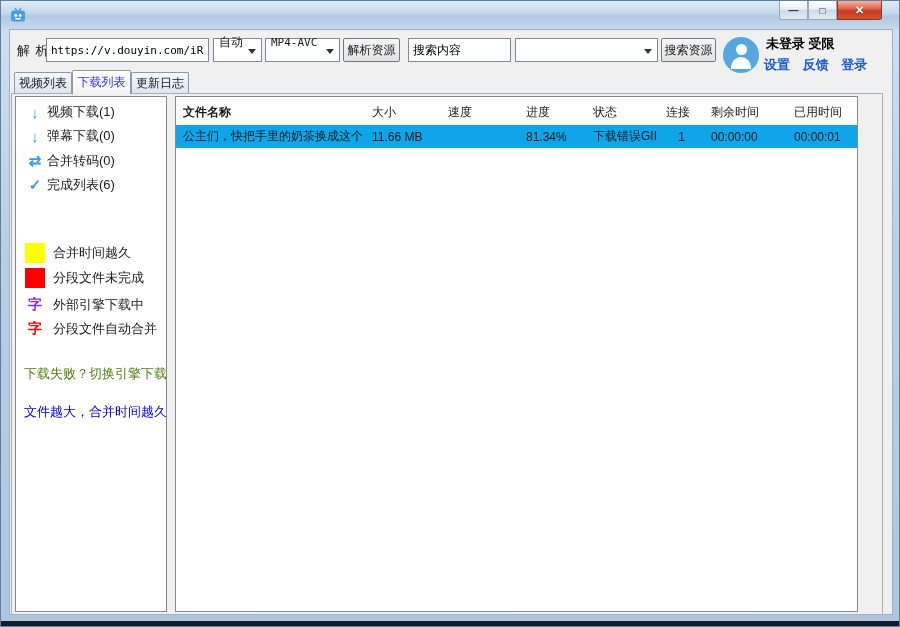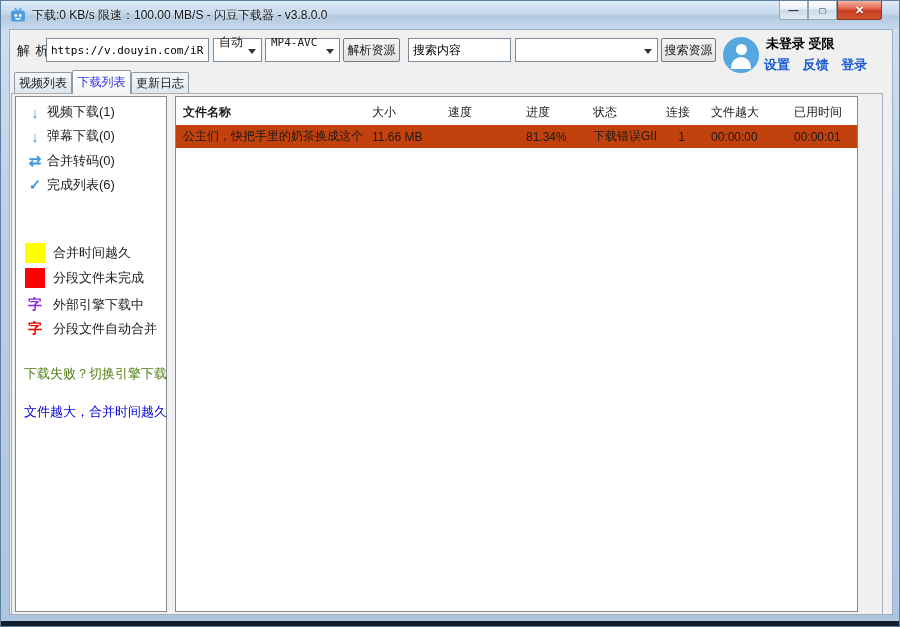--- a/index.html
+++ b/index.html
@@ -103,21 +103,20 @@
 <div id="screen">
 
   <div class="titlebar">
     <svg class="app-icon" viewBox="0 0 16 16">
       <path d="M5 1 L7 4 M11 1 L9 4" stroke="#4b9de0" stroke-width="1.4" fill="none"></path>
       <rect x="1" y="3.5" width="14" height="11" rx="2.5" fill="#4b9de0"></rect>
       <circle cx="5.8" cy="8.5" r="1.4" fill="#fff"></circle>
       <circle cx="10.2" cy="8.5" r="1.4" fill="#fff"></circle>
       <rect x="5.2" y="11" width="5.6" height="1.4" rx="0.7" fill="#fff"></rect>
     </svg>
-    <span class="title-text">下载:0 KB/s 限速：100.00 MB/S  - 闪豆下载器 - v3.8.0.0</span>
   </div>
   <div class="win-btns">
     <div class="win-btn min">—</div>
     <div class="win-btn max">□</div>
     <div class="win-btn close">✕</div>
   </div>
 
   <div class="client"></div>
 
   <div class="t-abs lbl-parse">解 析:</div>
@@ -195,24 +194,24 @@
   </div>
 
   <div id="table-panel" class="panel" style="z-index:4;">
     <div class="trow thead">
       <div class="cell first">文件名称</div>
       <div class="cell">大小</div>
       <div class="cell">速度</div>
       <div class="cell">进度</div>
       <div class="cell">状态</div>
       <div class="cell">连接</div>
-      <div class="cell">文件越大</div>
+      <div class="cell">剩余时间</div>
       <div class="cell">已用时间</div>
     </div>
-    <div class="trow tdata" style="background: #c2410c;">
+    <div class="trow tdata" style="background: #0ea5e9;">
       <div class="cell">公主们，快把手里的奶茶换成这个</div>
       <div class="cell">11.66 MB</div>
       <div class="cell"></div>
       <div class="cell">81.34%</div>
       <div class="cell">下载错误GII</div>
       <div class="cell center">1</div>
       <div class="cell">00:00:00</div>
       <div class="cell">00:00:01</div>
     </div>
   </div>

